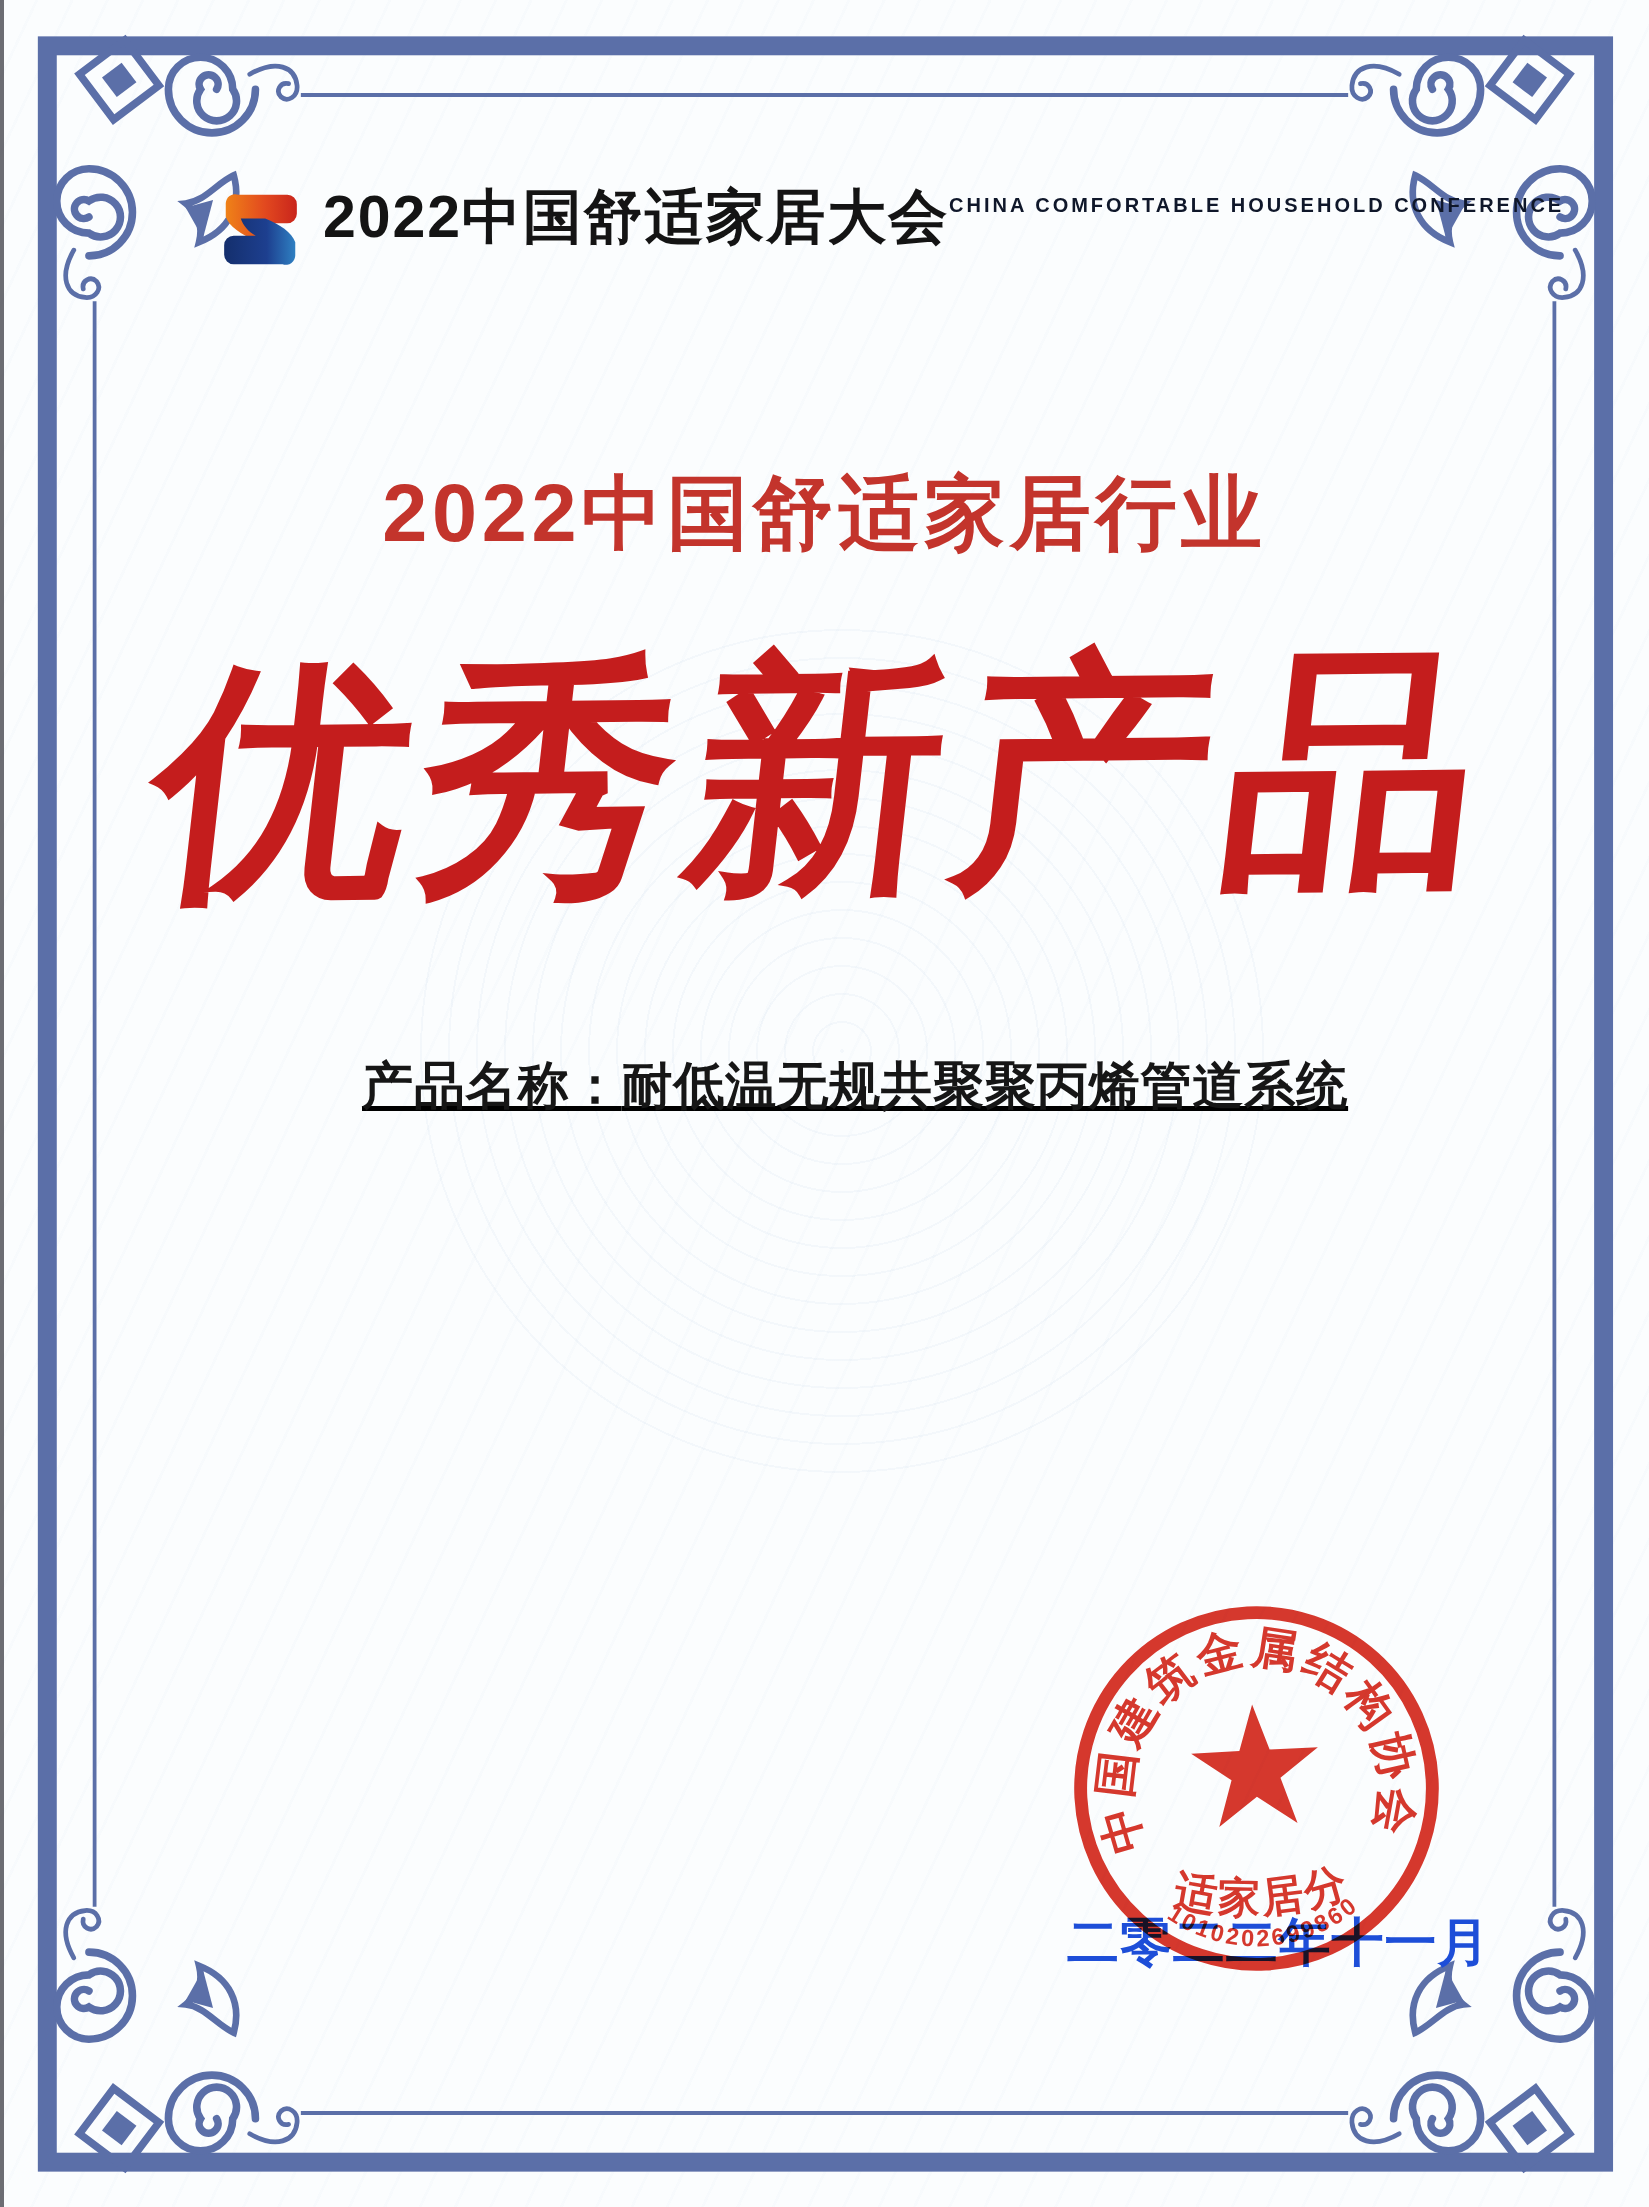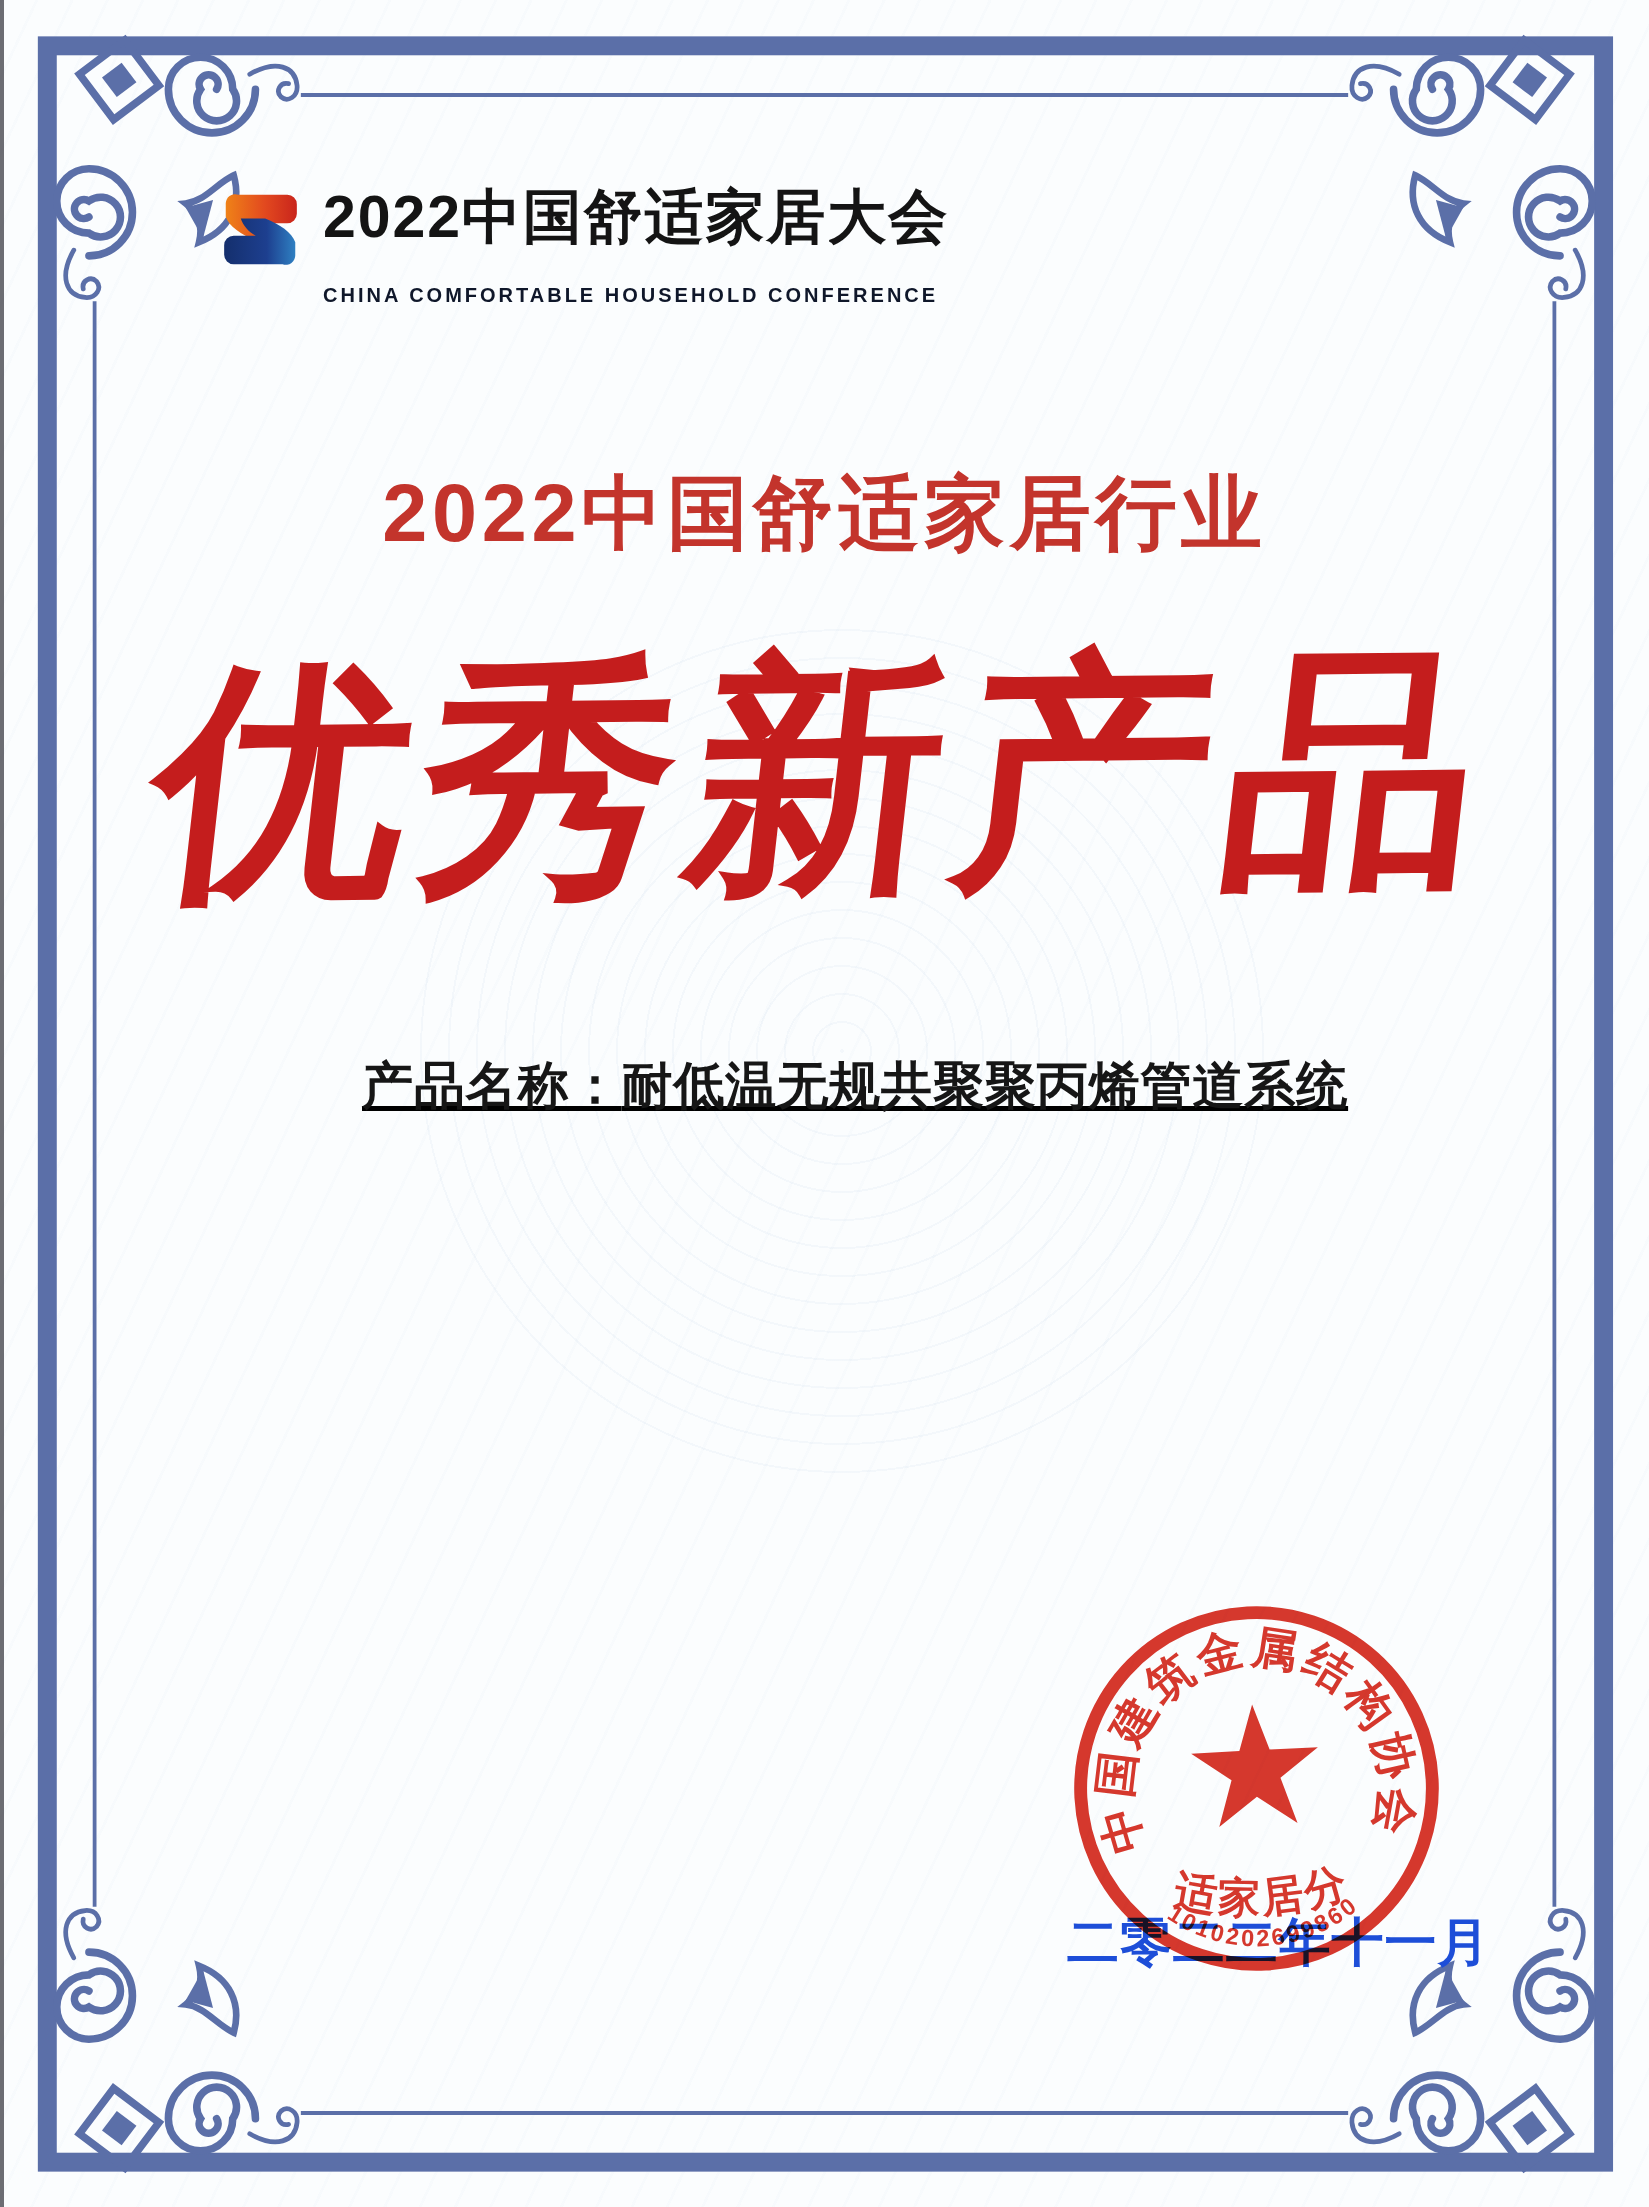--- a/index.html
+++ b/index.html
@@ -17,21 +17,21 @@
     opacity:.55;
   }
   .watermark2{
     position:absolute;left:0;top:0;width:100%;height:100%;
     background:repeating-linear-gradient(115deg, rgba(190,210,232,.06) 0 2.8px, rgba(255,255,255,0) 2.8px 32px);
   }
   .frame-svg{position:absolute;left:0;top:0;}
   
   .logo{position:absolute;left:221px;top:187px;display:flex;align-items:flex-start;gap:23px;}
   .logo-mark{width:79px;height:85px;}
-  .logo-text{display:flex;flex-direction:column;gap:28px;}
+  .logo-text{display:flex;flex-direction:row;}
   .logo-title{font-size:59px;font-weight:900;color:#141414;letter-spacing:1.9px;line-height:1.05;white-space:nowrap;}
   .logo-subtitle{font-size:20px;font-weight:700;color:#0f172a;letter-spacing:3px;margin-top:6.6px;white-space:nowrap;}
   
   .industry-line{
     position:absolute;left:0;top:460px;width:100%;text-align:center;
     font-size:81px;font-weight:900;color:#c3342c;letter-spacing:4.7px;white-space:nowrap;
   }
   .award-title{
     position:absolute;left:0;top:617px;width:100%;text-align:center;
     font-family:"DejaVu Serif", serif;

